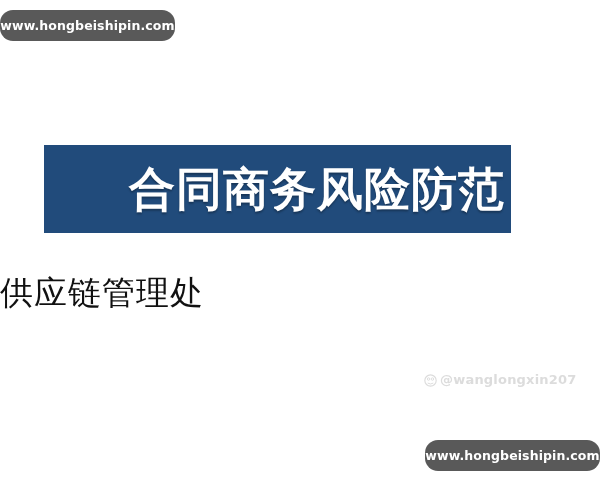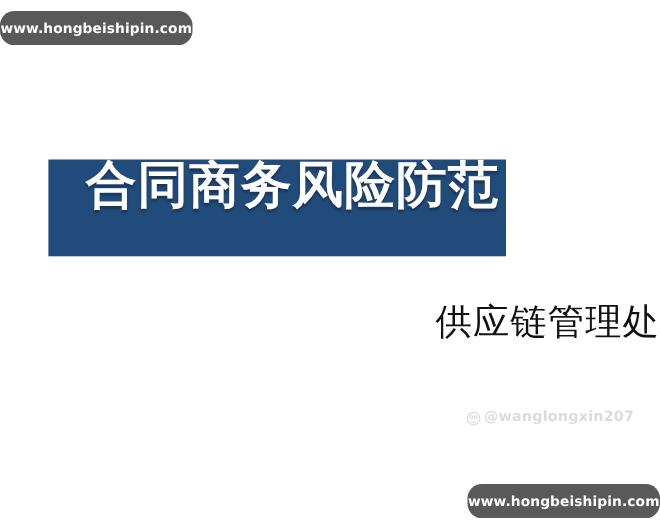--- a/index.html
+++ b/index.html
@@ -48,25 +48,26 @@
     width: 175px;
     height: 31px;
     font-size: 12.5px;
   }
 
   
   .banner {
     position: absolute;
     left: 44px;
     top: 145px;
-    width: 416px;
+    width: 467px;
     height: 88px;
     background: #214B7B;
     box-sizing: border-box;
     display: flex;
+    align-items: center;
     justify-content: flex-end;
     overflow: hidden;
   }
   .banner-title {
     color: #ffffff;
     font-family: "DejaVu Sans", "Liberation Sans", sans-serif;
     font-weight: bold;
     font-size: 46px;
     line-height: 1;
     letter-spacing: 1px;
@@ -74,21 +75,21 @@
     white-space: nowrap;
     text-shadow: 0 2px 2px rgba(0,0,0,0.28);
   }
 
   
   .subtitle {
     position: absolute;
     left: 0;
     top: 274px;
     width: 600px;
-    text-align: right;
+    text-align: left;
     color: #111111;
     font-family: "DejaVu Serif", "Liberation Serif", serif;
     font-size: 33px;
     line-height: 1.15;
     letter-spacing: 1px;
     white-space: nowrap;
   }
 
   
   .user-wm {

